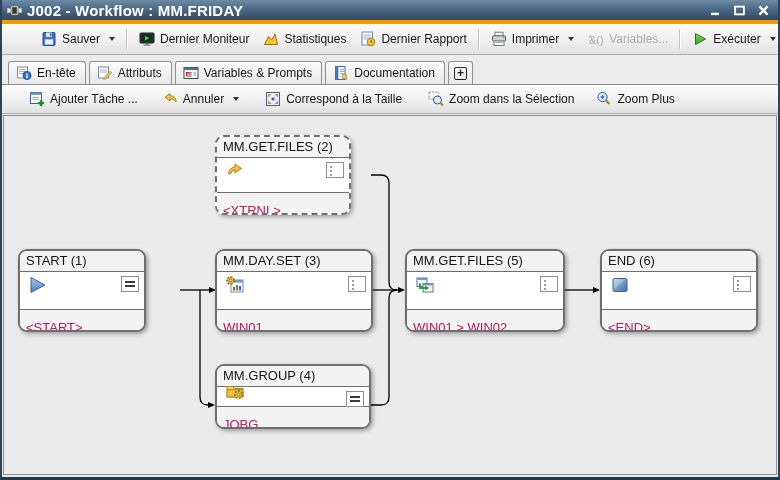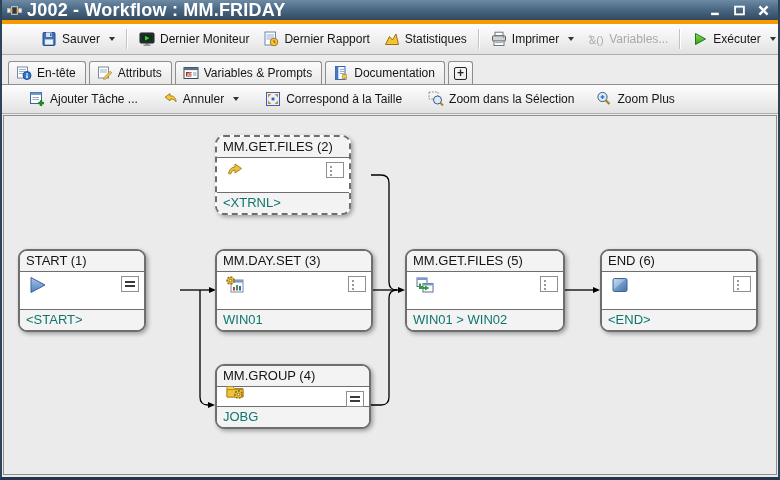--- a/index.html
+++ b/index.html
@@ -3,21 +3,21 @@
 <meta charset="utf-8">
 <style>
   html,body{margin:0;padding:0;background:#9aa4ac;font-family:"Liberation Sans","DejaVu Sans",sans-serif;}
   *{box-sizing:border-box;}
   .window{width:780px;height:480px;background:#ebebeb;display:flex;flex-direction:column;
     border-left:2px solid #2c4358;border-right:2px solid #2c4358;border-bottom:3px solid #22354a;overflow:hidden;}
   
   .titlebar{height:20px;flex:0 0 20px;display:flex;align-items:center;padding:0 4px;
     background:linear-gradient(to bottom,#6e8aa4 0%,#4b6a86 45%,#33495e 100%);}
   .titlebar .ticon{width:15px;height:15px;margin:0 5px 0 1px;flex:0 0 auto;}
-  .titletext{color:#ffffff;font-size:18px;font-weight:bold;letter-spacing:.2px;white-space:nowrap;flex:1;}
+  .titletext{color:#ffffff;font-size:15px;font-weight:bold;letter-spacing:.2px;white-space:nowrap;flex:1;}
   .winbtn{width:22px;height:16px;display:flex;align-items:center;justify-content:center;margin-left:2px;cursor:default;}
   .winbtn svg{width:11px;height:11px;}
   .accent{height:4px;flex:0 0 4px;background:#F59B00;}
   
   .toolbar{display:flex;align-items:center;padding:0 6px;background:linear-gradient(to bottom,#fdfdfd,#efefef 55%,#e2e2e2);
     border-bottom:1px solid #aeaeae;}
   .toolbar1{height:31px;flex:0 0 31px;padding-left:32px;}
   .toolbar2{height:29px;flex:0 0 29px;}
   .tbtn{display:flex;align-items:center;gap:5px;padding:3px 7px;font-size:12px;color:#151515;white-space:nowrap;border-radius:2px;}
   .tbtn svg{width:16px;height:16px;flex:0 0 auto;}
@@ -42,22 +42,22 @@
   .node-title{height:21px;line-height:20px;padding:0 6px;background:#f3f3f3;border-bottom:1.5px solid #6e6e6e;
     font-size:13px;color:#141414;white-space:nowrap;overflow:hidden;}
   .node-body{flex:1;position:relative;background:#ffffff;}
   .node-icon{position:absolute;left:8px;top:50%;transform:translateY(-50%);width:20px;height:20px;}
   .node-icon svg{width:20px;height:20px;display:block;}
   .badge{position:absolute;top:4px;right:5px;width:18px;height:16px;background:#ffffff;border:1px solid #8f8f8f;}
   .badge.lines::after{content:"";position:absolute;left:3px;right:3px;top:3.5px;height:9px;
     background:repeating-linear-gradient(to bottom,#3a3a3a 0 1.6px,transparent 1.6px 4.4px);}
   .badge.dots::after{content:"";position:absolute;left:3px;top:3px;width:2px;height:10px;
     background:repeating-linear-gradient(to bottom,#9a9a9a 0 2px,transparent 2px 4px);}
-  .node-footer{height:21px;line-height:19px;padding:0 6px;background:#f3f3f3;border-top:1.5px solid #6e6e6e;
-    font-size:13px;color:#0f766e;white-space:nowrap;margin-top:12px;}
+  .node-footer{height:21px;line-height:19px;padding:8px 6px;background:#f3f3f3;border-top:1.5px solid #6e6e6e;
+    font-size:13px;color:#be185d;white-space:nowrap;margin-top:12px;}
 </style>
 </head>
 <body>
 
 <div class="window">
 
   <div class="titlebar">
     <svg class="ticon" viewBox="0 0 16 16">
       <line x1="2" y1="8" x2="14" y2="8" stroke="#dce4ec" stroke-width="1.2"></line>
       <rect x="0.5" y="6" width="3" height="4" fill="#e8edf2" stroke="#b9c4ce" stroke-width="0.8"></rect>
@@ -102,36 +102,36 @@
         <rect x="1" y="2" width="14" height="10" rx="1" fill="#3a4148" stroke="#16191d"></rect>
         <rect x="2.2" y="3.2" width="11.6" height="7.6" fill="#10301a"></rect>
         <path d="M6 4.8 L10.5 7.2 L6 9.6 Z" fill="#46c838"></path>
         <rect x="6.5" y="12" width="3" height="1.6" fill="#5a6168"></rect>
         <rect x="4.5" y="13.6" width="7" height="1.2" fill="#7a828a"></rect>
       </svg>
       <span>Dernier Moniteur</span>
     </div>
     <div class="tbtn">
       <svg viewBox="0 0 16 16">
+        <path d="M1.5 13.5 L5.5 5.5 L8.5 9 L12 3 L14.5 13.5 Z" fill="#f5c42e" stroke="#997313"></path>
+      </svg>
+      <span>Statistiques</span>
+    </div>
+    <div class="tbtn">
+      <svg viewBox="0 0 16 16">
         <rect x="2" y="1" width="10.5" height="13" fill="#fff" stroke="#6c86a8"></rect>
         <g stroke="#8fb0d8" stroke-width="1">
             <line x1="3.5" y1="4" x2="11" y2="4"></line>
             <line x1="3.5" y1="6" x2="11" y2="6"></line>
             <line x1="3.5" y1="8" x2="9" y2="8"></line>
           </g>
         <circle cx="11" cy="11" r="3.8" fill="#f4c63f" stroke="#a5791c"></circle>
         <path d="M11 9.3 V11 L12.4 11.8" stroke="#6b4c07" fill="none"></path>
       </svg>
       <span>Dernier Rapport</span>
-    </div>
-    <div class="tbtn">
-      <svg viewBox="0 0 16 16">
-        <path d="M1.5 13.5 L5.5 5.5 L8.5 9 L12 3 L14.5 13.5 Z" fill="#f5c42e" stroke="#997313"></path>
-      </svg>
-      <span>Statistiques</span>
     </div>
     <span class="tb-sep"></span>
     <div class="tbtn">
       <svg viewBox="0 0 16 16">
         <rect x="4" y="1.2" width="8" height="3.6" fill="#fff" stroke="#777"></rect>
         <rect x="1.5" y="4.8" width="13" height="5.4" rx="1" fill="#cfd4d9" stroke="#5a5f66"></rect>
         <rect x="3" y="10" width="10" height="4.5" fill="#fff" stroke="#777"></rect>
         <line x1="4.2" y1="11.6" x2="11.8" y2="11.6" stroke="#9aabbc"></line>
         <circle cx="12.6" cy="6.2" r=".8" fill="#49a06a"></circle>
       </svg>

